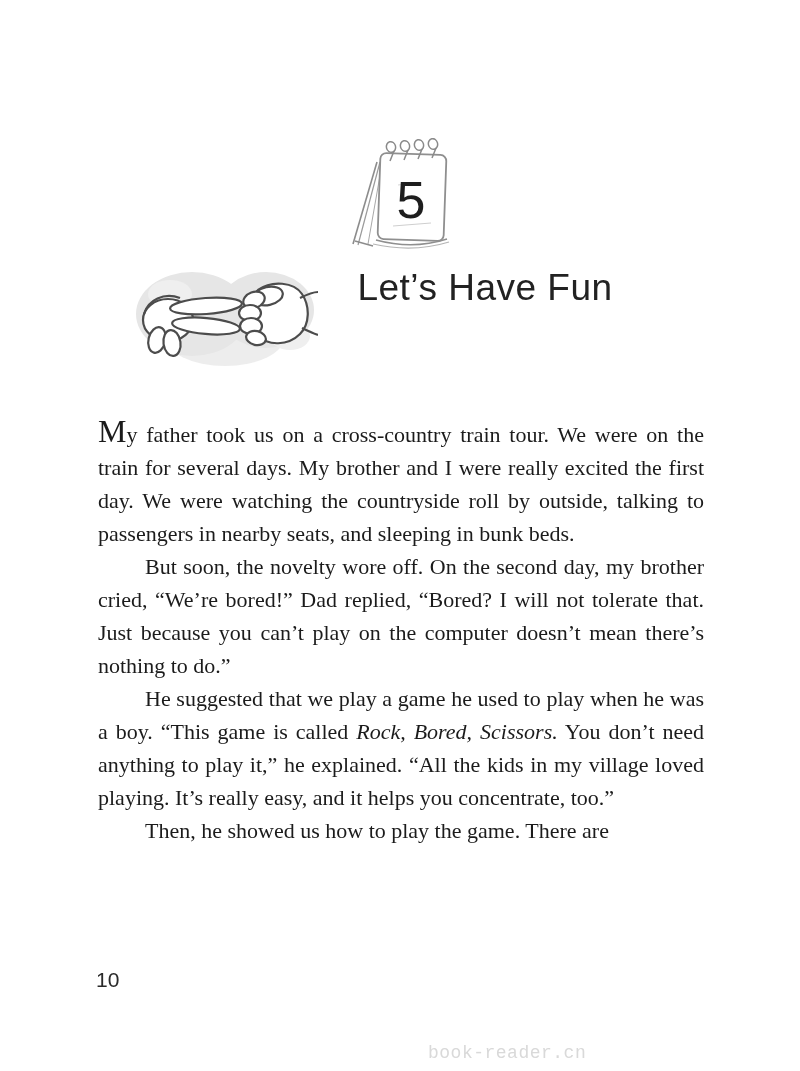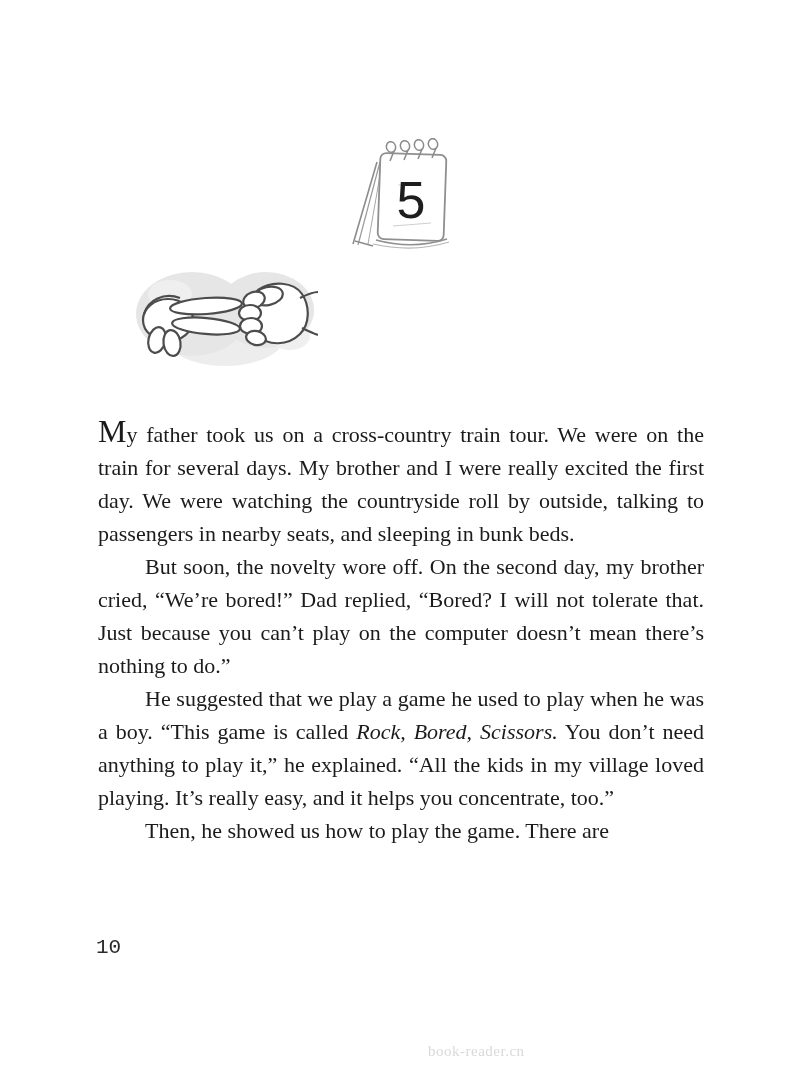--- a/index.html
+++ b/index.html
@@ -70,33 +70,33 @@
   .body-text p.indent { text-indent: 47px; }
   .initial-cap {
     font-size: 32px;
     line-height: 1;
   }
 
   
   .page-number {
     position: absolute;
     left: 96px;
-    top: 936px;
-    font-family: Liberation Mono, monospace;
+    top: 968px;
+    font-family: Liberation Sans, sans-serif;
     font-size: 21px;
     color: #2a2a2a;
   }
 
   
   .watermark {
     position: absolute;
     left: 428px;
     top: 1043px;
-    font-family: Liberation Serif, serif;
-    font-size: 15px;
+    font-family: Liberation Mono, monospace;
+    font-size: 18px;
     letter-spacing: 0.5px;
     color: #d9d9d9;
   }
 </style>
 </head>
 <body>
 
 <div class="page">
 
   <div class="calendar">
@@ -123,20 +123,21 @@
       </g>
 
       <path d="M50 88 L88 85" fill="none" stroke="#cfcfcf" stroke-width="1.2"></path>
       <path d="M55 47 L63 46" fill="none" stroke="#d6d6d6" stroke-width="1"></path>
 
       <text class="cal-num" x="68" y="80" text-anchor="middle">5</text>
     </svg>
   </div>
 
   <div class="title-block">
+    <div>Let’s Have Fun</div>
   </div>
 
   <div class="hands">
     <svg viewBox="0 0 188 112">
 
       <g fill="#e6e6e6">
         <ellipse cx="62" cy="50" rx="56" ry="42"></ellipse>
         <ellipse cx="136" cy="46" rx="48" ry="38"></ellipse>
         <ellipse cx="95" cy="72" rx="60" ry="30" opacity="0.7"></ellipse>
       </g>

